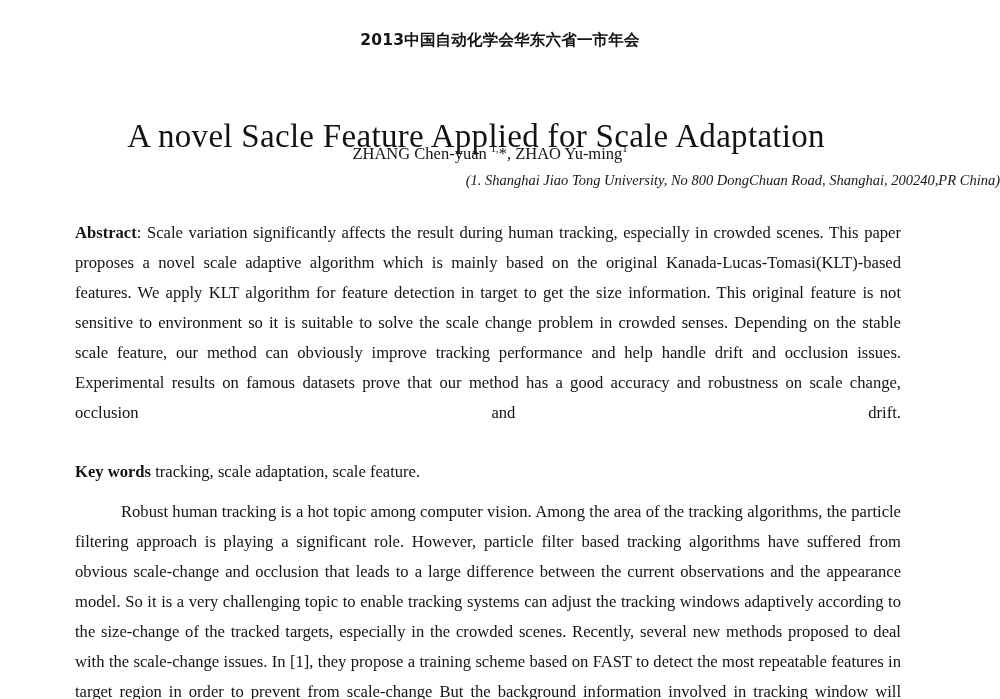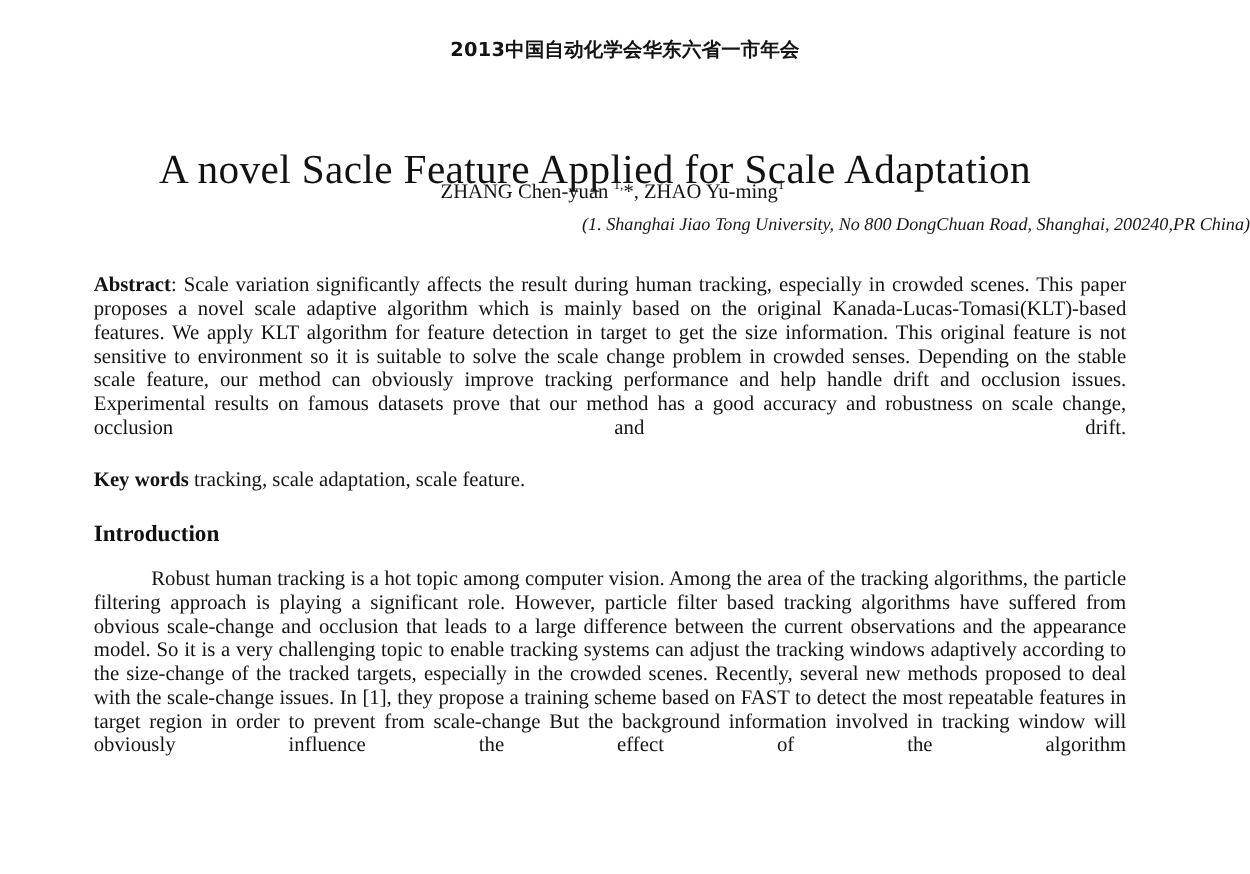--- a/index.html
+++ b/index.html
@@ -77,21 +77,21 @@
   
   .body {
     position: absolute;
     left: 75px;
     top: 218px;
     width: 826px;
   }
   p.para {
     margin: 0;
     font-size: 16.6px;
-    line-height: 19px;
+    line-height: 30px;
     text-align: justify;
     text-justify: inter-word;
     color: #131313;
     hyphens: none;
   }
   p.abstract {
     text-align: justify;
   }
   p.abstract::after {
     content: "";
@@ -143,18 +143,17 @@
   </div>
 
   <div class="affil">(1. Shanghai Jiao Tong University, No  800 DongChuan Road, Shanghai, 200240,PR China)</div>
 
   <div class="body">
 
     <p class="para abstract"><span class="lbl">Abstract</span><span>: </span><span>Scale variation significantly affects the result during human tracking, especially in crowded scenes. This paper proposes a novel scale adaptive algorithm which is mainly based on the original Kanada-Lucas-Tomasi(KLT)-based features. We apply KLT algorithm for feature detection in target to get the size information. This original feature is not sensitive to environment so it is suitable to solve the scale change problem in crowded senses. Depending on the stable scale feature, our method can obviously improve tracking performance and help handle drift and occlusion issues. Experimental results on famous datasets prove that our method has a good accuracy and robustness on scale change, occlusion and drift.</span></p>
 
     <p class="keywords"><span class="lbl">Key words</span><span>  </span><span>tracking, scale adaptation, scale feature.</span></p>
 
-    <h2 class="section">Introduction</h2>
 
     <p class="para intro">Robust human tracking is a hot topic among computer vision. Among the area of the tracking algorithms, the particle filtering approach is playing a significant role. However, particle filter based tracking algorithms have suffered from obvious scale-change and occlusion that leads to a large difference between the current observations and the appearance model. So it is a very challenging topic to enable tracking systems can adjust the tracking windows adaptively according to the size-change of the tracked targets, especially in the crowded scenes. Recently, several new methods proposed to deal with the scale-change issues. In [1], they propose a training scheme based on FAST to detect the most repeatable features in target region in order to prevent from scale-change  But the background information involved in tracking window will obviously influence the effect of the algorithm</p>
 
   </div>
 </div>
 
 </body></html>

